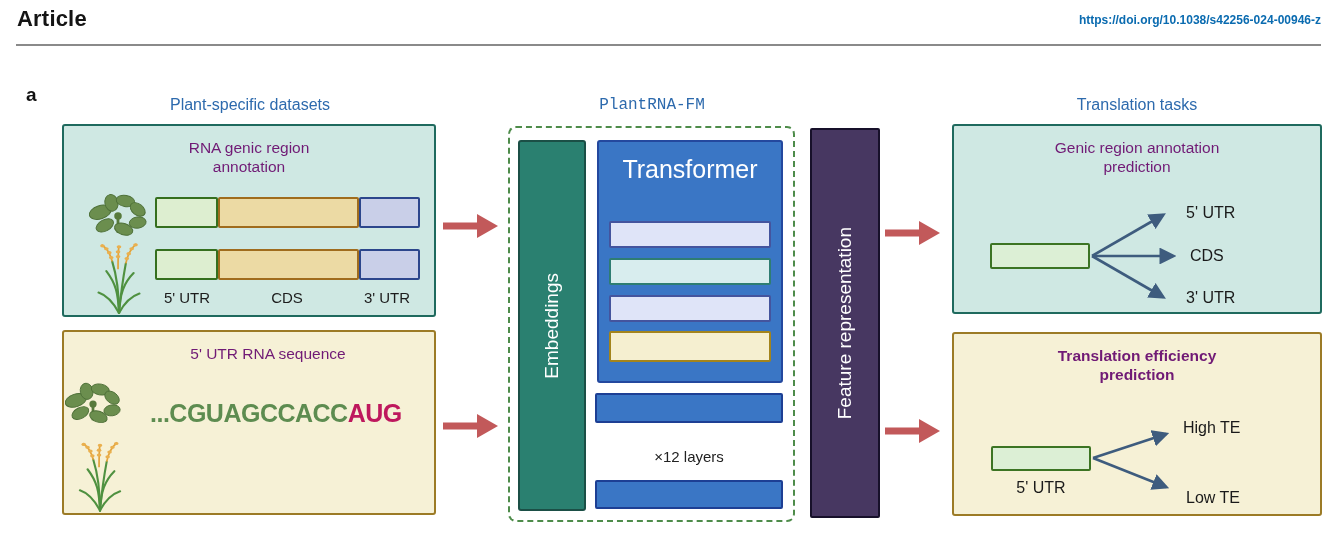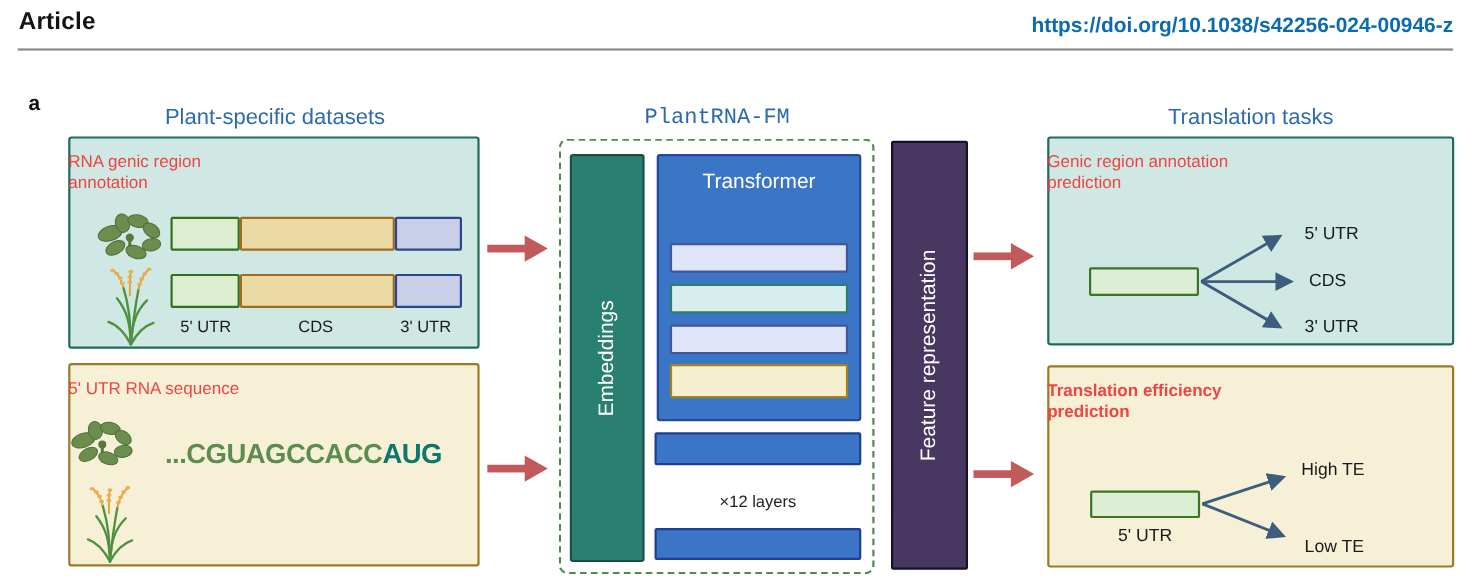--- a/index.html
+++ b/index.html
@@ -2,51 +2,51 @@
 <html><head>
 <meta charset="utf-8">
 <style>
   html,body{margin:0;padding:0;background:#ffffff;}
   #canvas{position:relative;width:1336px;height:534px;background:#ffffff;
           font-family:"Liberation Sans",sans-serif;overflow:hidden;}
   .abs{position:absolute;box-sizing:border-box;}
 
   
   .article-label{left:17px;top:6px;font-size:22px;font-weight:bold;color:#141414;letter-spacing:.2px;}
-  .doi-link{right:15px;top:13px;font-size:19px;font-weight:600;color:#0a6bb0;text-decoration:none;}
+  .doi-link{right:15px;top:13px;font-size:12px;font-weight:600;color:#0a6bb0;text-decoration:none;}
   .header-rule{left:16px;right:15px;top:44px;height:2px;background:#8a8a8a;}
 
   .fig-label{left:26px;top:84px;font-size:19px;font-weight:bold;color:#111;}
 
-  .col-title{font-size:20px;color:#2d6aad;text-align:center;top:96px;}
-  .box-title{font-size:15.5px;color:#ef4444;line-height:1.25;}
+  .col-title{font-size:16px;color:#2d6aad;text-align:center;top:96px;}
+  .box-title{font-size:15.5px;color:#701a75;text-align:center;line-height:1.25;}
   .box-title span{display:inline-block;}
 
   
   .teal-box{background:#cfe8e3;border:2.5px solid #1f6a5e;border-radius:3px;}
   .yellow-box{background:#f6f1d6;border:2.5px solid #9c7b26;border-radius:3px;}
 
   .seg{border-radius:2px;}
   .seg-utr5{background:#ddeed0;border:2px solid #356f1e;}
   .seg-cds{background:#ecdaa4;border:2px solid #a06c1d;}
   .seg-utr3{background:#c9cfe8;border:2px solid #2c468c;}
   .seg-label{font-size:15px;color:#1c1c1c;text-align:center;}
 
   .seq{font-size:25px;font-weight:bold;letter-spacing:-.5px;white-space:nowrap;}
   .seq-green{color:#5d8c50;margin-top:26px;}
   .seq-orange{color:#e78f2e;}
-  .seq-red{color:#0f766e;}
+  .seq-red{color:#be185d;}
 
   
   .dashed-box{border:2.5px dashed #4e8c4a;border-radius:8px;}
   .embed-bar{background:#2a8070;border:2px solid #1b4f46;border-radius:3px;
              display:flex;align-items:center;justify-content:center;}
   .vtext{writing-mode:vertical-rl;transform:rotate(180deg);color:#ffffff;font-size:19px;}
   .transformer-box{background:#3a76c5;border:2.5px solid #24489e;border-radius:3px;}
-  .transformer-label{color:#ffffff;font-size:19px;text-align:center;}
+  .transformer-label{color:#ffffff;font-size:25px;text-align:center;}
   .layer-bar{border-radius:2px;}
   .layer-lav{background:#dfe4f8;border:2px solid #44549e;}
   .layer-cyan{background:#d8edee;border:2px solid #2e7d72;}
   .layer-cream{background:#f5efd0;border:2.5px solid #a3841c;}
   .blue-bar{background:#3a76c5;border:2px solid #1d3f94;border-radius:2px;}
   .layers-note{font-size:15px;color:#222;text-align:center;}
   .feature-bar{background:#473761;border:2.5px solid #17102a;border-radius:2px;
                display:flex;align-items:center;justify-content:center;}
 
   

